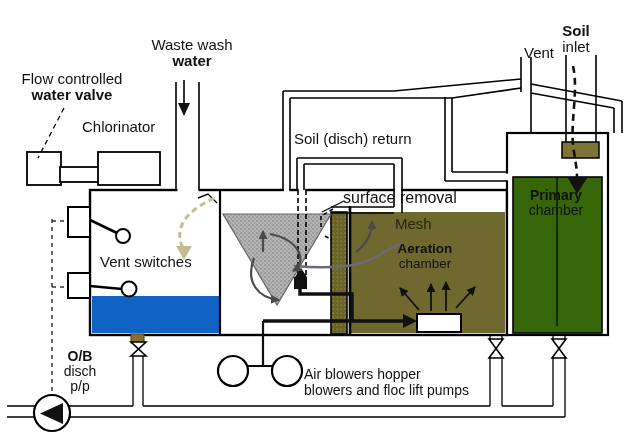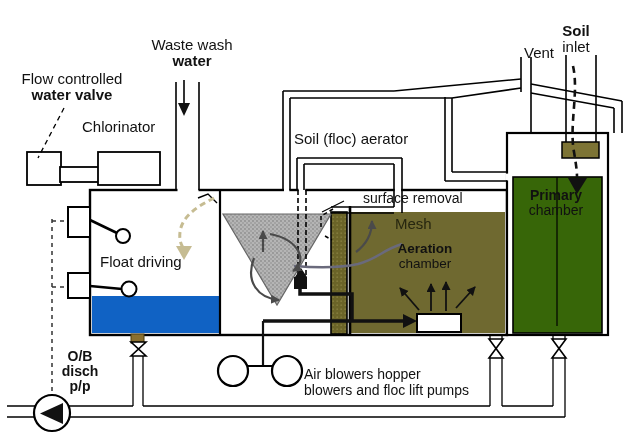--- a/index.html
+++ b/index.html
@@ -1,21 +1,21 @@
 <!DOCTYPE html>
 <html><head>
 <meta charset="utf-8">
 <style>
   html,body{margin:0;padding:0;background:#fff;}
   .stage{position:relative;width:628px;height:433px;background:#fff;
          font-family:"Liberation Sans",sans-serif;color:#111;overflow:hidden;}
   .stage svg{position:absolute;left:0;top:0;}
   .lbl{position:absolute;font-size:15px;line-height:16px;white-space:nowrap;}
   .ctr{text-align:center;}
-  .sm{font-size:14px;margin-left:20px;}
+  .sm{font-size:16px;}
   .mesh{color:#26260f;margin-left:45px;}
   .lh15{line-height:15px;}
 </style>
 </head>
 <body>
 
 <div class="stage">
 
 <svg width="628" height="433" viewBox="0 0 628 433">
   <defs>
@@ -207,21 +207,21 @@
   <div class="lbl ctr" style="left:6px;top:71px;width:132px;">
     <span>Flow controlled</span><br>
     <b>water valve</b>
   </div>
 
   <div class="lbl" style="left:82px;top:119px;">
     <span>Chlorinator</span>
   </div>
 
   <div class="lbl" style="left:294px;top:131px;">
-    <span>Soil (floc) aerator</span>
+    <span>Soil (disch) return</span>
   </div>
 
   <div class="lbl" style="left:477px;top:45px;margin-left:47px;">
     <span>Vent</span>
   </div>
 
   <div class="lbl ctr" style="left:551px;top:23px;width:50px;">
     <b>Soil</b><br>
     <span>inlet</span>
   </div>
@@ -239,24 +239,24 @@
     <b>Aeration</b><br>
     <span>chamber</span>
   </div>
 
   <div class="lbl ctr" style="left:521px;top:188px;width:70px;font-size:14px;line-height:15px;">
     <b>Primary</b><br>
     <span>chamber</span>
   </div>
 
   <div class="lbl" style="left:100px;top:254px;">
-    <span>Float driving</span>
-  </div>
-
-  <div class="lbl ctr lh15" style="left:54px;top:349px;width:52px;font-size:14px;font-weight:bold;">
+    <span>Vent switches</span>
+  </div>
+
+  <div class="lbl ctr lh15" style="left:54px;top:349px;width:52px;font-size:14px;">
     <b>O/B</b><br>
     <span>disch</span><br>
     <span>p/p</span>
   </div>
 
   <div class="lbl" style="left:304px;top:367px;font-size:14px;line-height:15.5px;">
     <span>Air blowers hopper</span><br>
     <span>blowers and floc lift pumps</span>
   </div>
 

